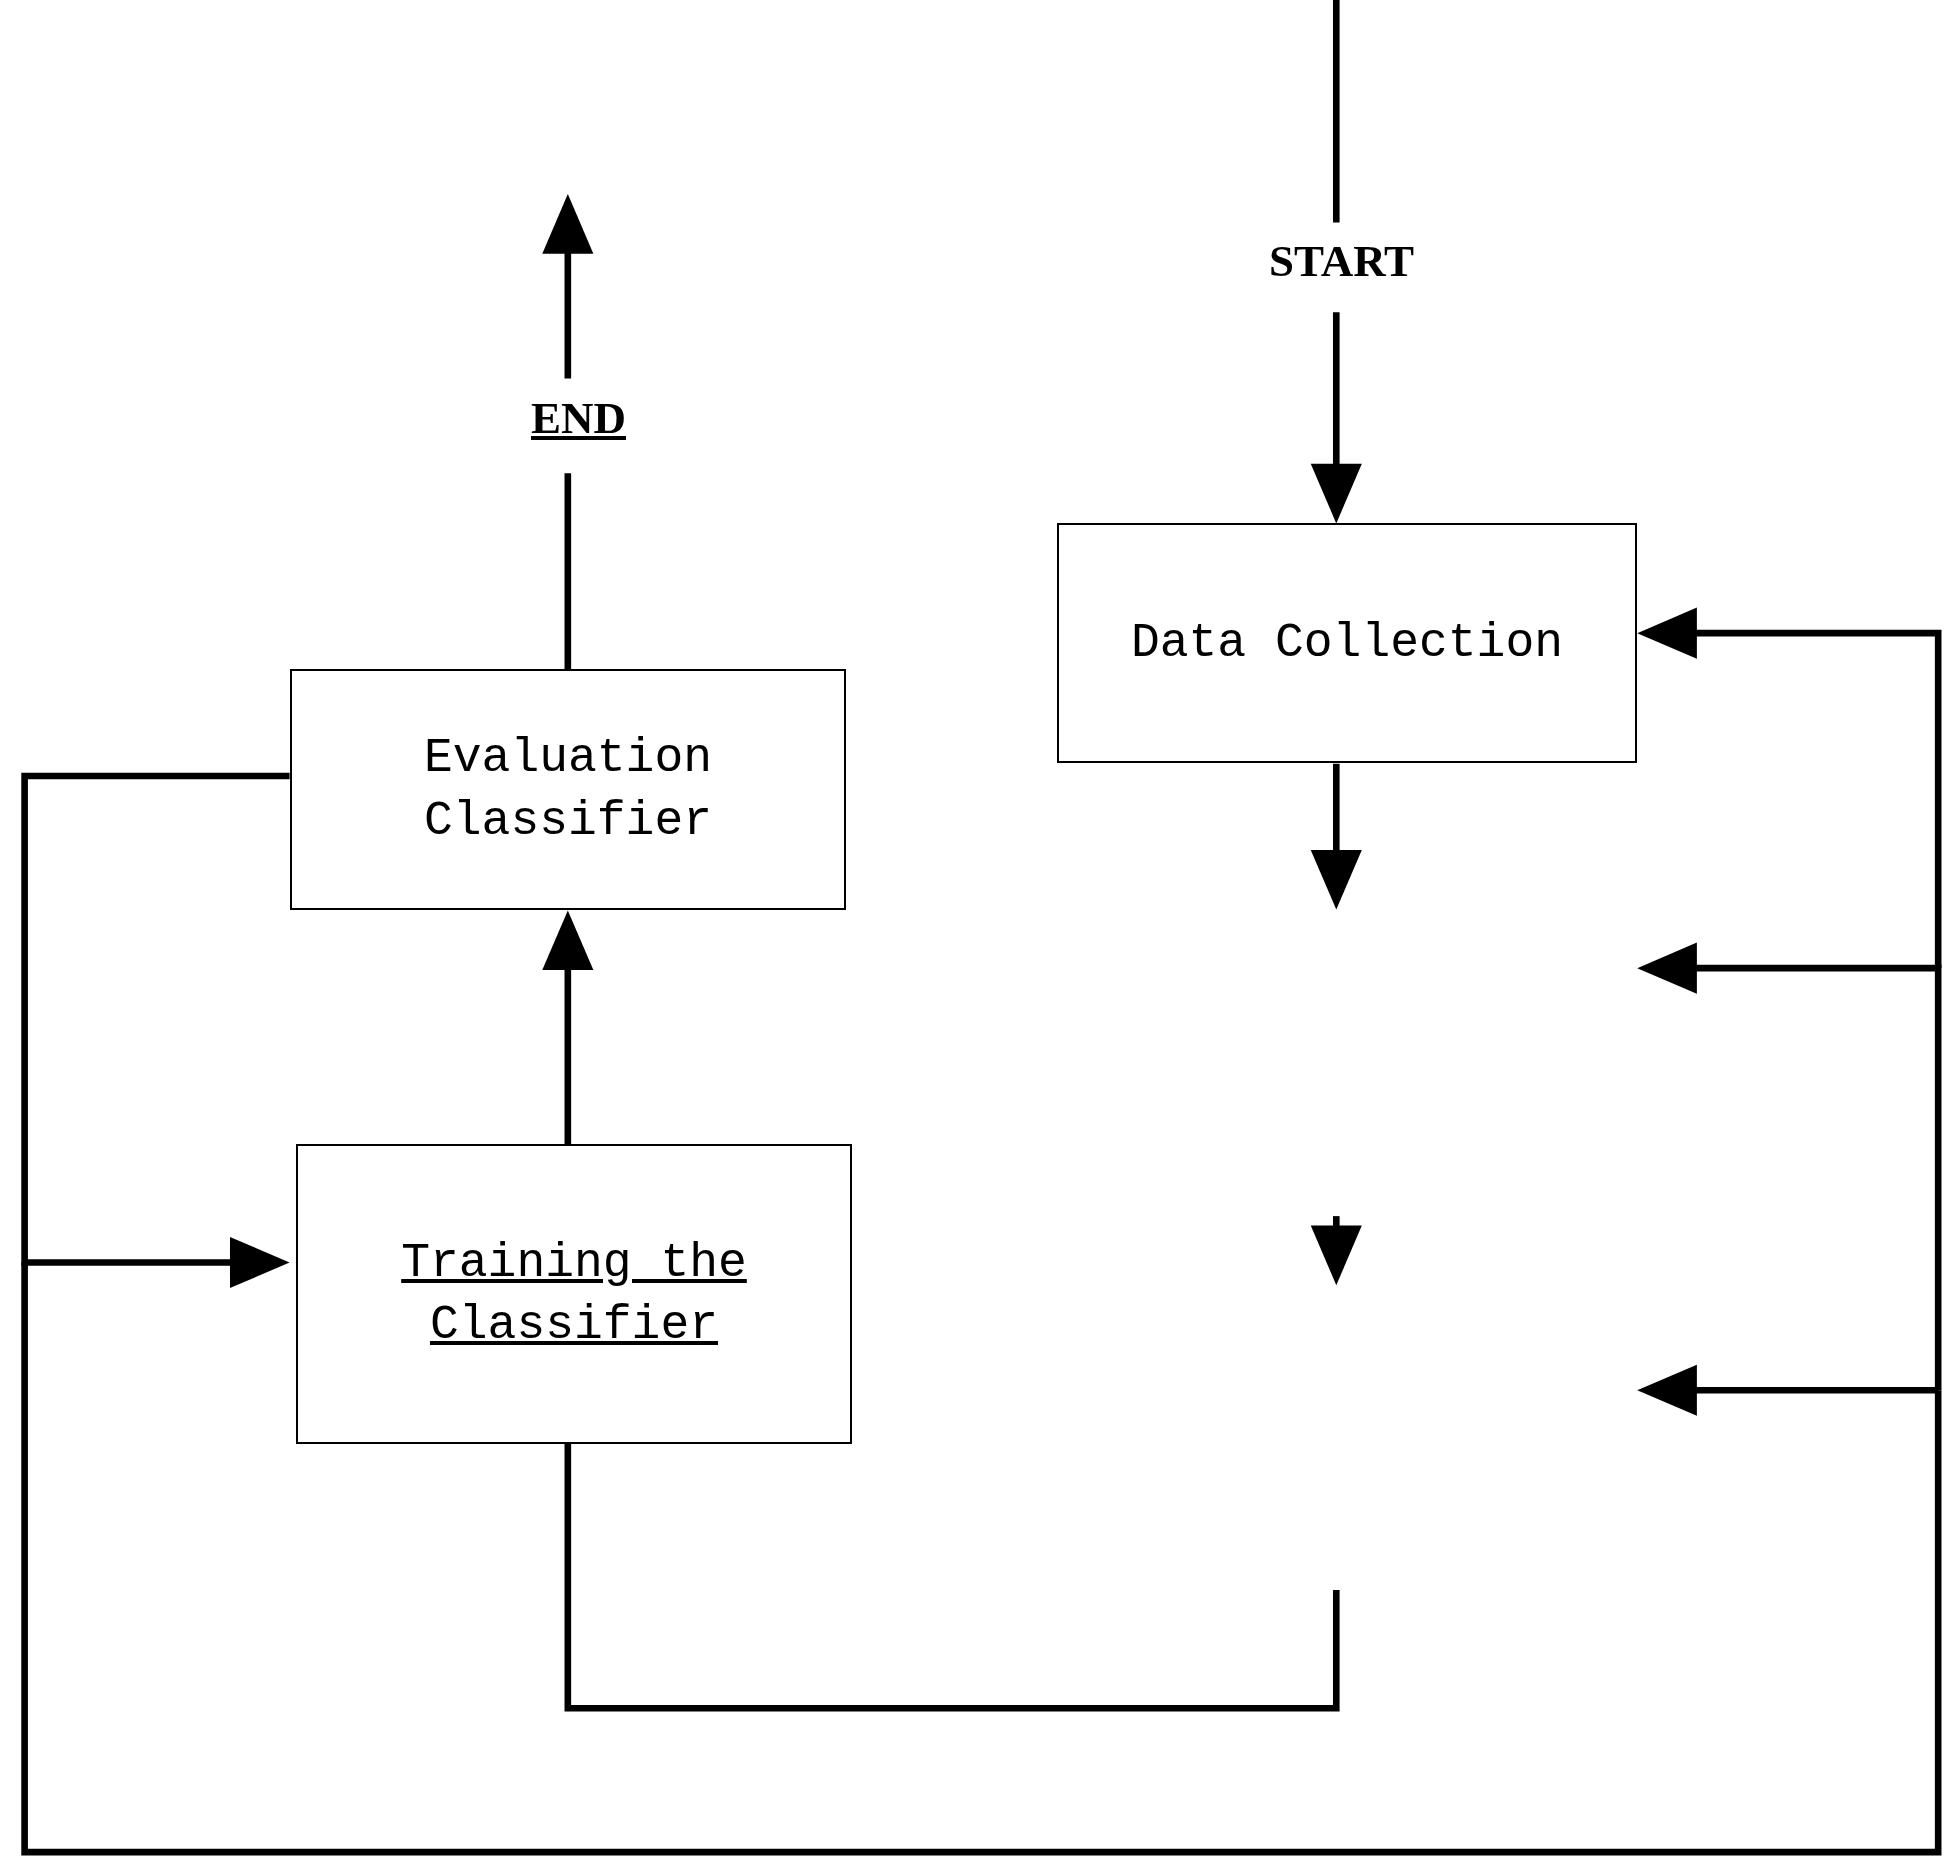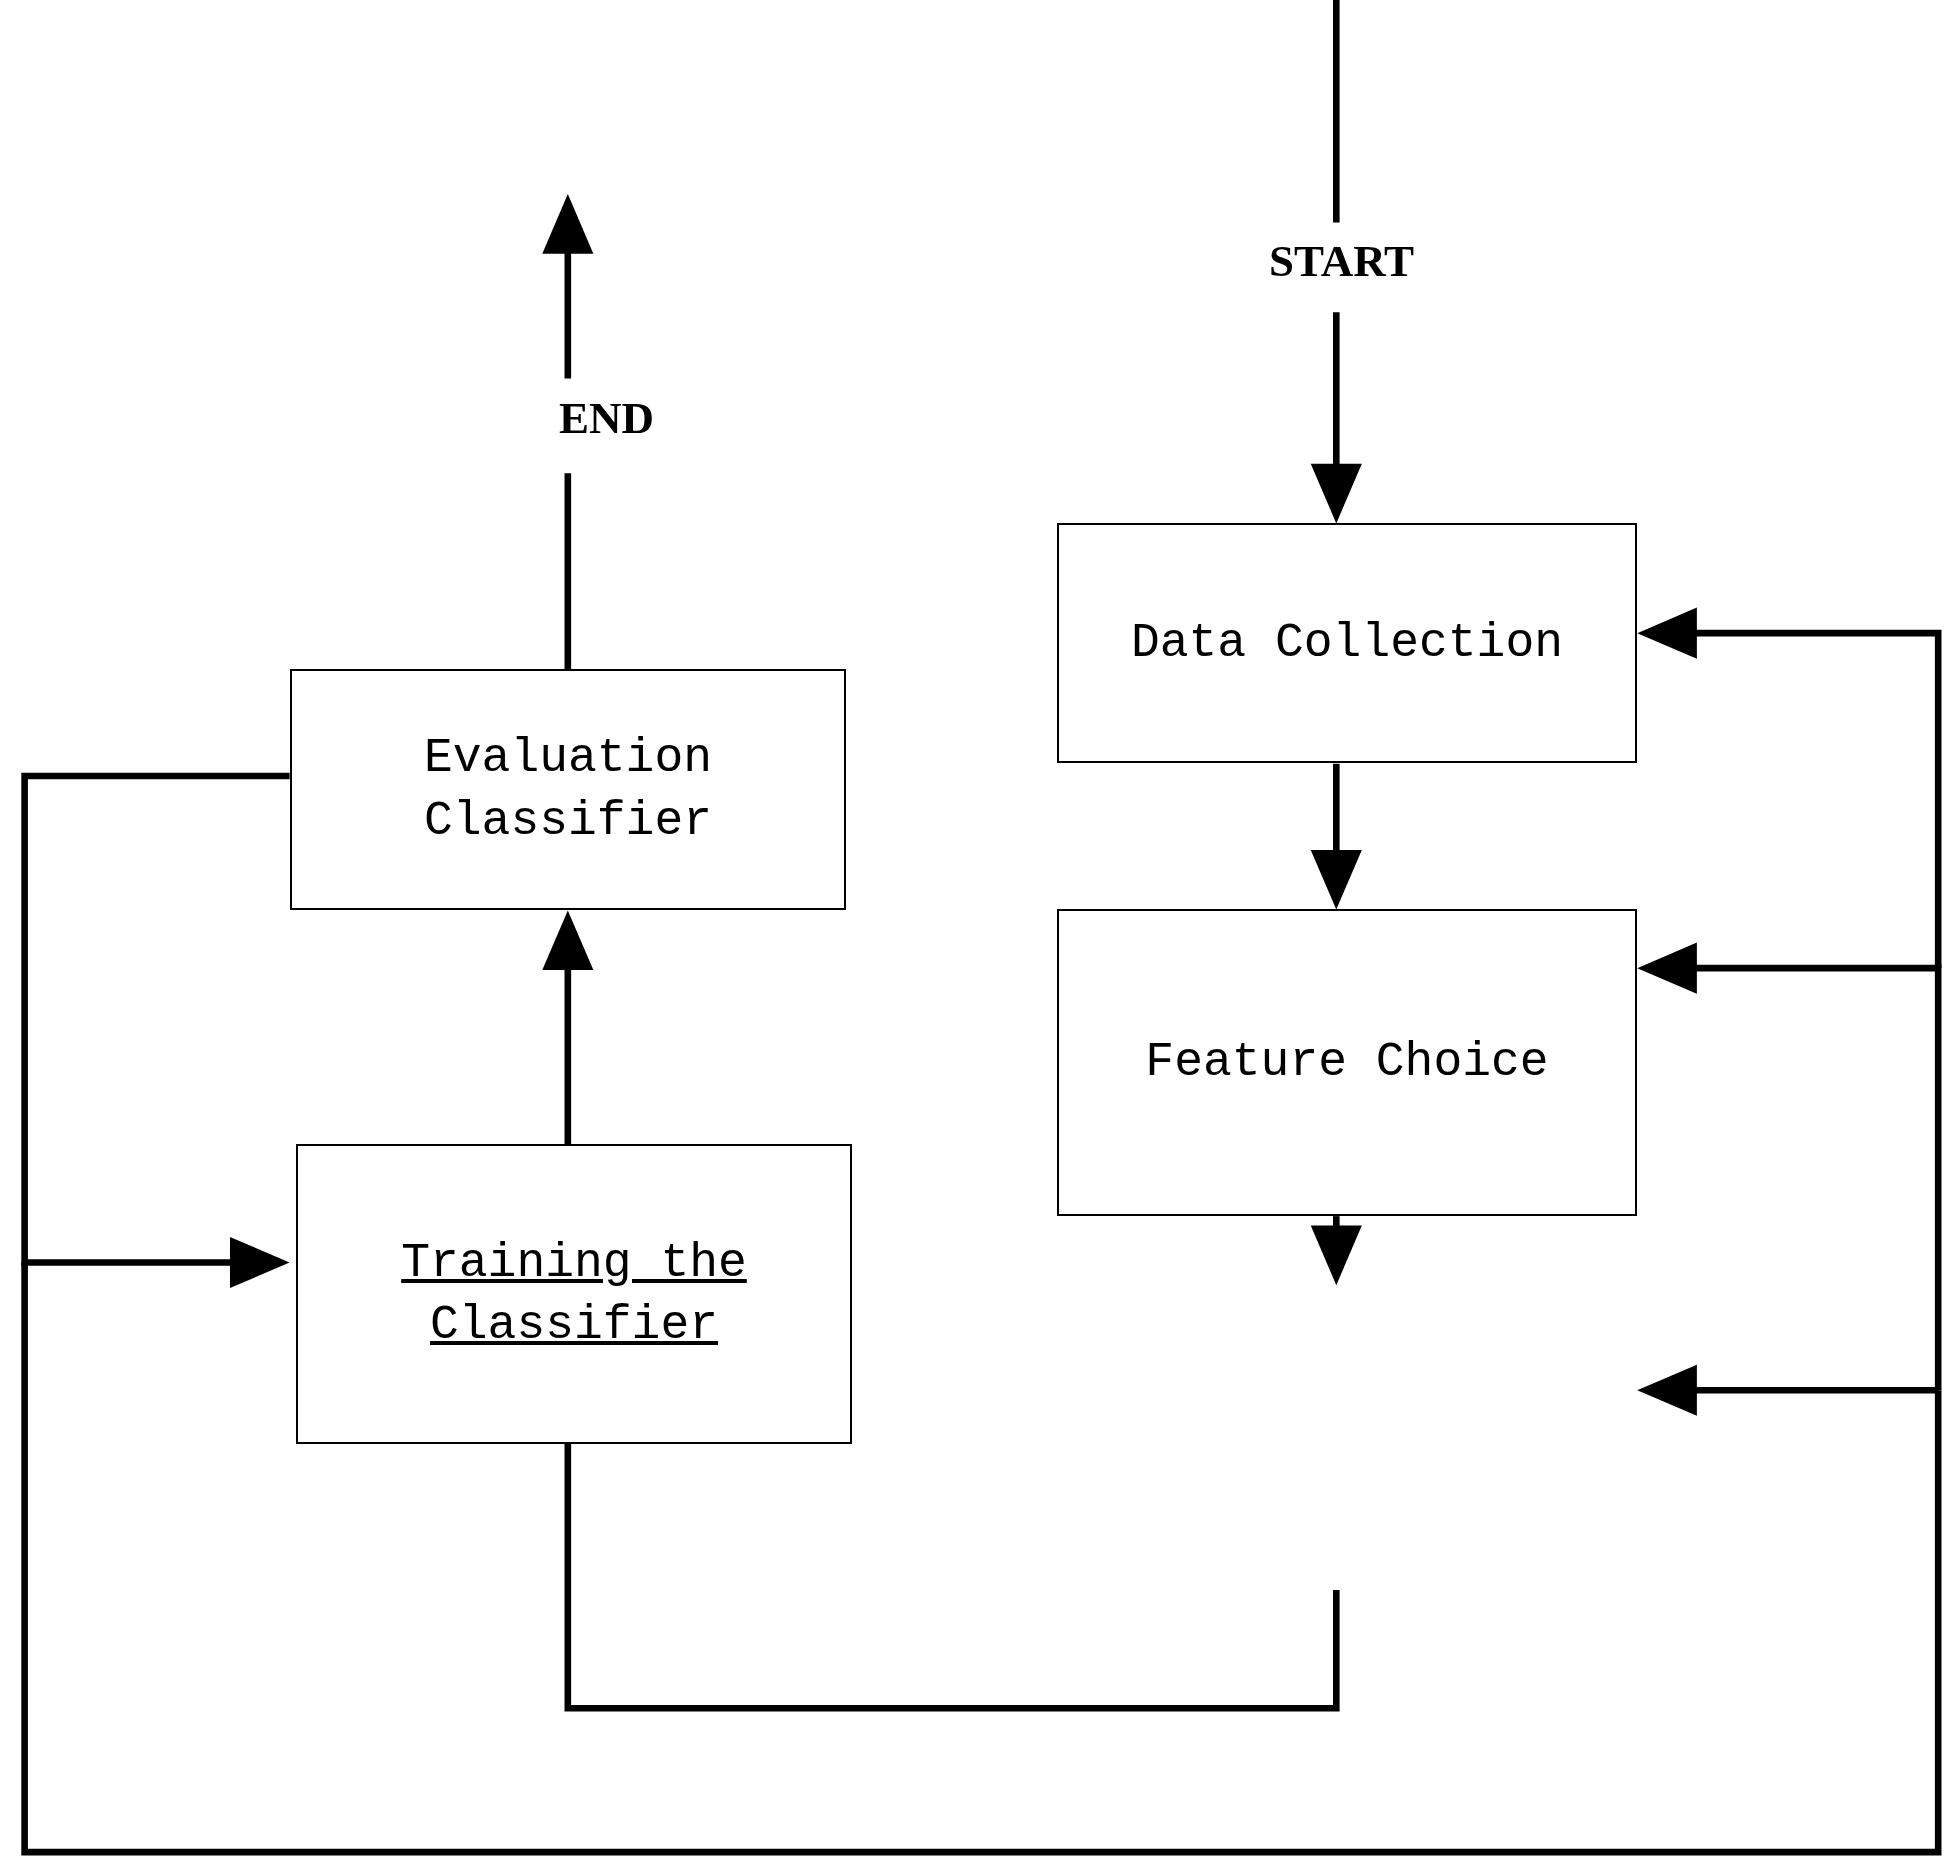--- a/index.html
+++ b/index.html
@@ -118,33 +118,30 @@
     <g>
       <polyline points="2048,1023 2048,669 1790,669" fill="none" stroke="#000000" stroke-width="7"></polyline>
       <polygon points="1730,669 1793,642 1793,696" fill="#000000"></polygon>
     </g>
   </svg>
 
   <div class="node-box" style="left:1057px; top:523px; width:580px; height:240px;">
     <span class="node-label">Data Collection</span>
   </div>
 
-  <div class="node-box" style="left:1057px; top:909px; width:580px; height:307px;">
-    <span class="node-label">Feature Choice</span>
-  </div>
 
 
   <div class="node-box" style="left:296px; top:1144px; width:556px; height:300px;text-decoration:underline;">
     <span class="node-label">Training the
 Classifier</span>
   </div>
 
   <div class="node-box" style="left:290px; top:669px; width:556px; height:241px;">
     <span class="node-label">Evaluation
 Classifier</span>
   </div>
 
   <div class="edge-label" style="left:1269px; top:239px;">START</div>
 
-  <div class="edge-label" style="left:559px; top:396px;">END</div>
+  <div class="edge-label" style="left:531px; top:396px;text-decoration:underline;">END</div>
 
 </div>
 
 
 </body></html>

